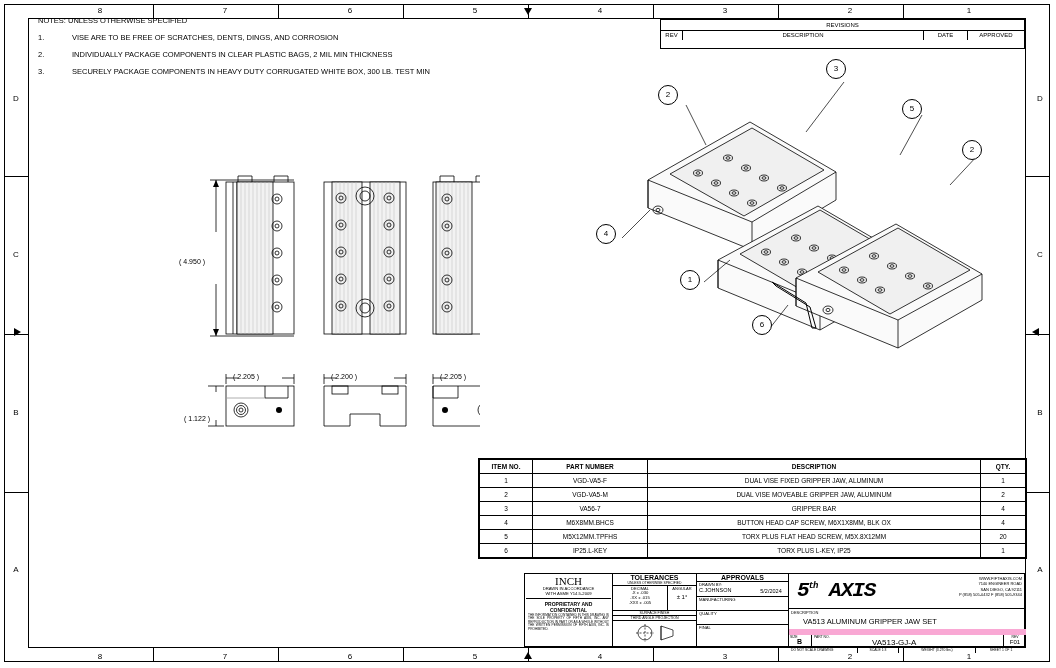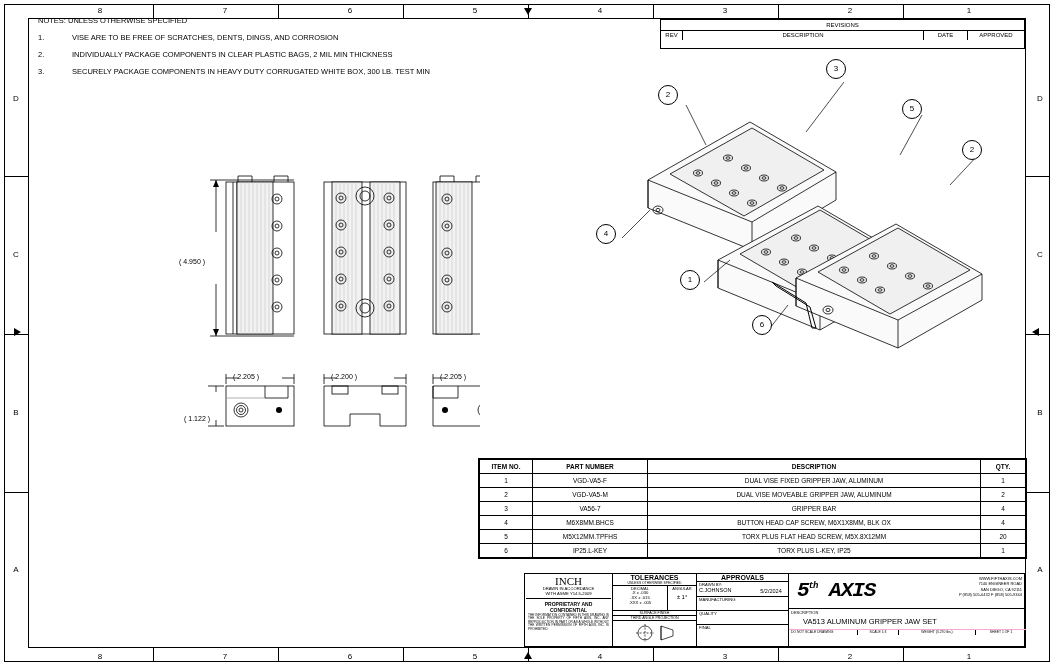--- a/index.html
+++ b/index.html
@@ -529,23 +529,37 @@
         <div class="logo" style="position:absolute;left:8px;top:5px;">
           <span>5</span><sup>th</sup> <span>AXIS</span>
         </div>
         <div style="position:absolute;right:4px;top:2px;text-align:right;font-size:4px;line-height:1.35;">
           <div>WWW.FIFTHAXIS.COM</div>
           <div>7140 ENGINEER ROAD</div>
           <div>SAN DIEGO, CA 92111</div>
           <div>P (858) 505-0432  F (858) 505-9344</div>
         </div>
       </div>
-      <div style="height:20px;border-bottom:1px solid #f9a8d4;position:relative;">
+      <div style="height:20px;border-bottom:6px solid #f9a8d4;position:relative;">
         <div style="position:absolute;left:2px;top:1px;font-size:4px;">DESCRIPTION</div>
         <div style="position:absolute;left:14px;top:8px;font-size:7.5px;">VA513 ALUMINUM GRIPPER JAW SET</div>
+      </div>
+      <div style="height:12px;border-bottom:1px solid #000;display:flex;position:relative;">
+        <div style="width:22px;border-right:1px solid #000;position:relative;">
+          <div style="position:absolute;left:1px;top:0;font-size:3.4px;">SIZE</div>
+          <div style="position:absolute;left:8px;top:3px;font-size:7px;font-weight:bold;">B</div>
+        </div>
+        <div style="flex:1;border-right:1px solid #000;position:relative;">
+          <div style="position:absolute;left:2px;top:0;font-size:3.4px;">PART NO.</div>
+          <div style="position:absolute;left:60px;top:3px;font-size:8px;">VA513-GJ-A</div>
+        </div>
+        <div style="width:22px;position:relative;text-align:center;">
+          <div style="font-size:3.4px;">REV</div>
+          <div style="font-size:6px;">F01</div>
+        </div>
       </div>
       <div style="height:5px;display:flex;font-size:3.4px;">
         <div style="width:66px;border-right:1px solid #000;padding-left:2px;">DO NOT SCALE DRAWING</div>
         <div style="width:40px;border-right:1px solid #000;text-align:center;">SCALE 1:3</div>
         <div style="flex:1;border-right:1px solid #000;text-align:center;">WEIGHT (3.270 lbs.)</div>
         <div style="width:50px;text-align:center;">SHEET 1 OF 1</div>
       </div>
     </div>
   </div>
 

